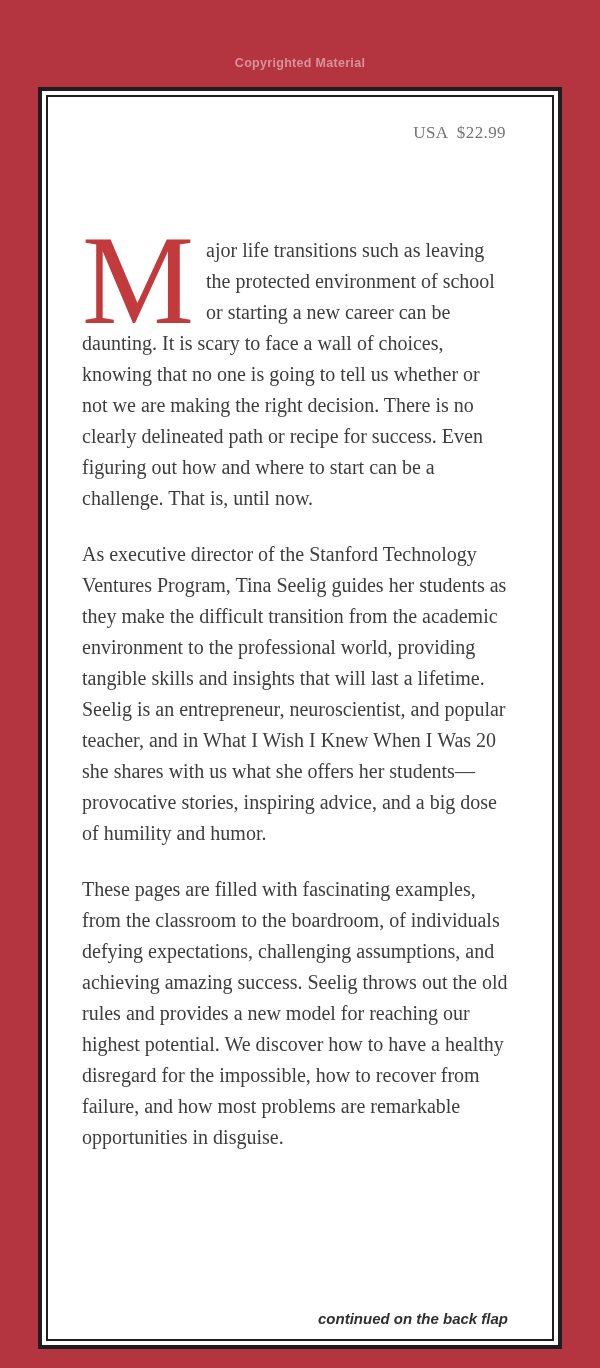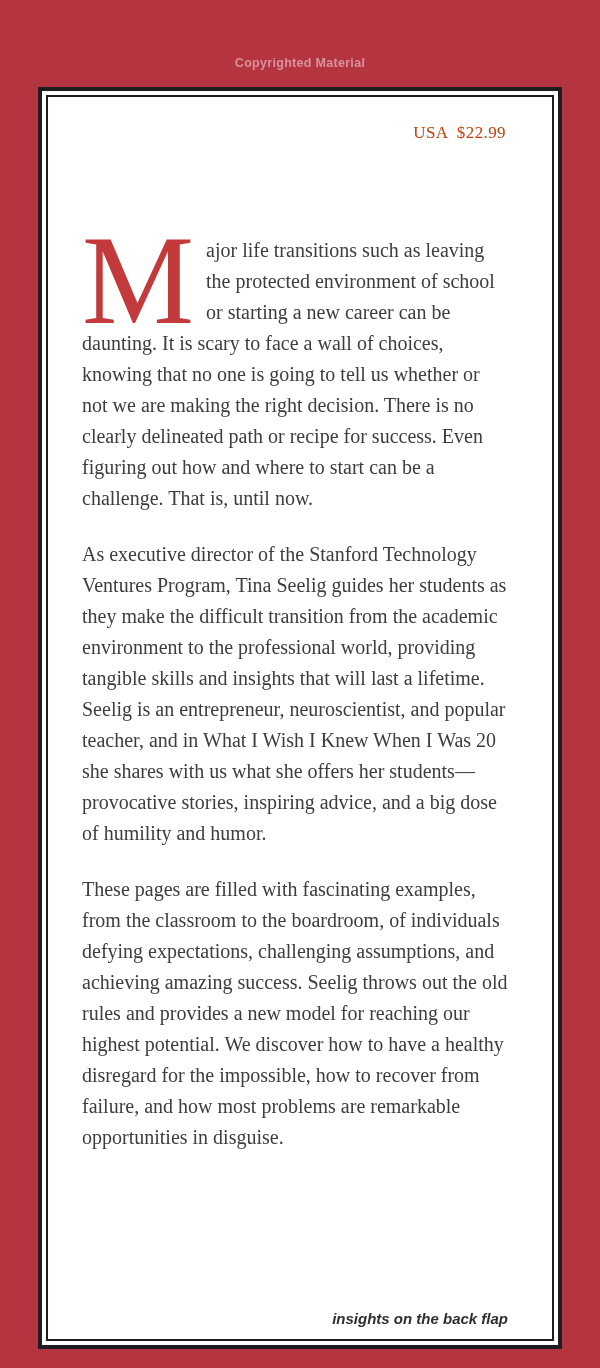--- a/index.html
+++ b/index.html
@@ -36,21 +36,21 @@
     padding:4px;
   }
   .panel-inner{
     position:relative;
     width:100%;height:100%;
     border:2px solid var(--frame);
     background:var(--panel-bg);
   }
   .price{
     position:absolute;top:26px;right:46px;
-    font-size:17px;color:#c2410c;
+    font-size:17px;color:#737373;
     letter-spacing:0.4px;
     white-space:pre;
   }
   .content{
     position:absolute;left:34px;right:44px;top:138px;
     color:var(--body-text);
     font-size:20px;line-height:31px;
     text-align:left;
   }
   .para{margin:0 0 25px 0;}
@@ -82,20 +82,20 @@
     <div class="panel-inner">
 
       <div class="price">USA  $22.99</div>
 
       <div class="content">
           <p class="para"><span class="dropcap">M</span><span>ajor life transitions such as leaving the protected environment of school or starting a new career can be daunting. It is scary to face a wall of choices, knowing that no one is going to tell us whether or not we are making the right decision. There is no clearly delineated path or recipe for success. Even figuring out how and where to start can be a challenge. That is, until now.</span></p>
           <p class="para"><span>As executive director of the Stanford Technology Ventures Program, Tina Seelig guides her students as they make the difficult transition from the academic environment to the professional world, providing tangible skills and insights that will last a lifetime. Seelig is an entrepreneur, neuroscientist, and popular teacher, and in </span><span class="italic">What I Wish I Knew When I Was 20</span><span> she shares with us what she offers her students—provocative stories, inspiring advice, and a big dose of humility and humor.</span></p>
           <p class="para"><span>These pages are filled with fascinating examples, from the classroom to the boardroom, of individuals defying expectations, challenging assumptions, and achieving amazing success. Seelig throws out the old rules and provides a new model for reaching our highest potential. We discover how to have a healthy disregard for the impossible, how to recover from failure, and how most problems are remarkable opportunities in disguise.</span></p>
         </div>
 
-      <div class="continued">insights on the back flap</div>
+      <div class="continued">continued on the back flap</div>
 
     </div>
   </div>
 
   <div class="banner bottom">Copyrighted Material</div>
 
 </div>
 
 </body></html>

